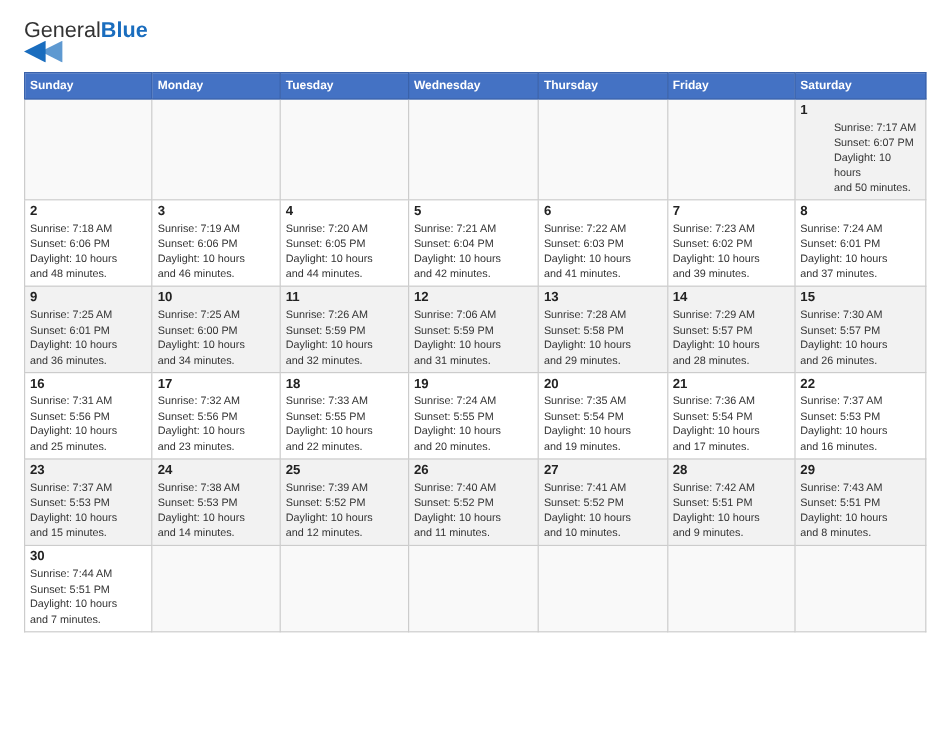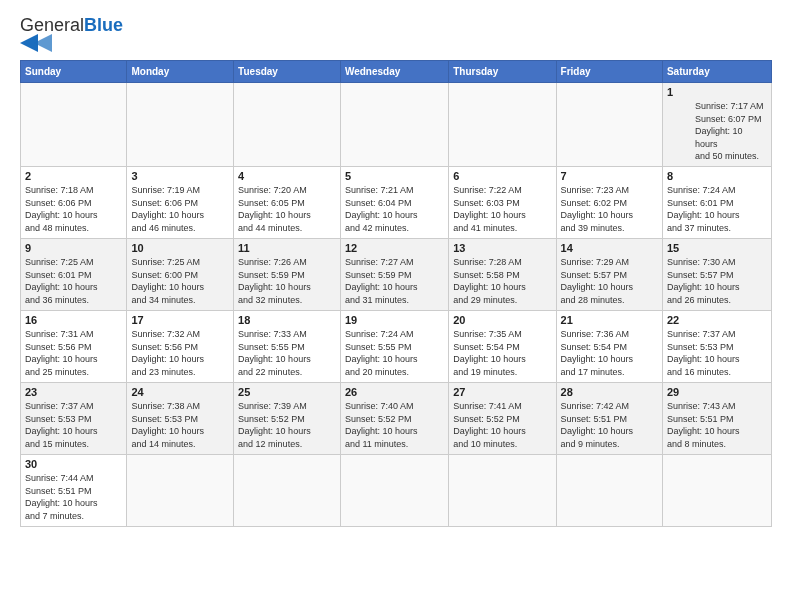--- a/index.html
+++ b/index.html
@@ -215,21 +215,21 @@
           </td>
           <td>
             <span class="day-number">11</span>
             <div class="day-info" style="white-space: pre-line;">Sunrise: 7:26 AM
 Sunset: 5:59 PM
 Daylight: 10 hours
 and 32 minutes.</div>
           </td>
           <td>
             <span class="day-number">12</span>
-            <div class="day-info" style="white-space: pre-line;">Sunrise: 7:27 AM
+            <div class="day-info" style="white-space: pre-line;">Sunrise: 7:06 AM
 Sunset: 5:59 PM
 Daylight: 10 hours
 and 31 minutes.</div>
           </td>
           <td>
             <span class="day-number">13</span>
             <div class="day-info" style="white-space: pre-line;">Sunrise: 7:28 AM
 Sunset: 5:58 PM
 Daylight: 10 hours
 and 29 minutes.</div>

